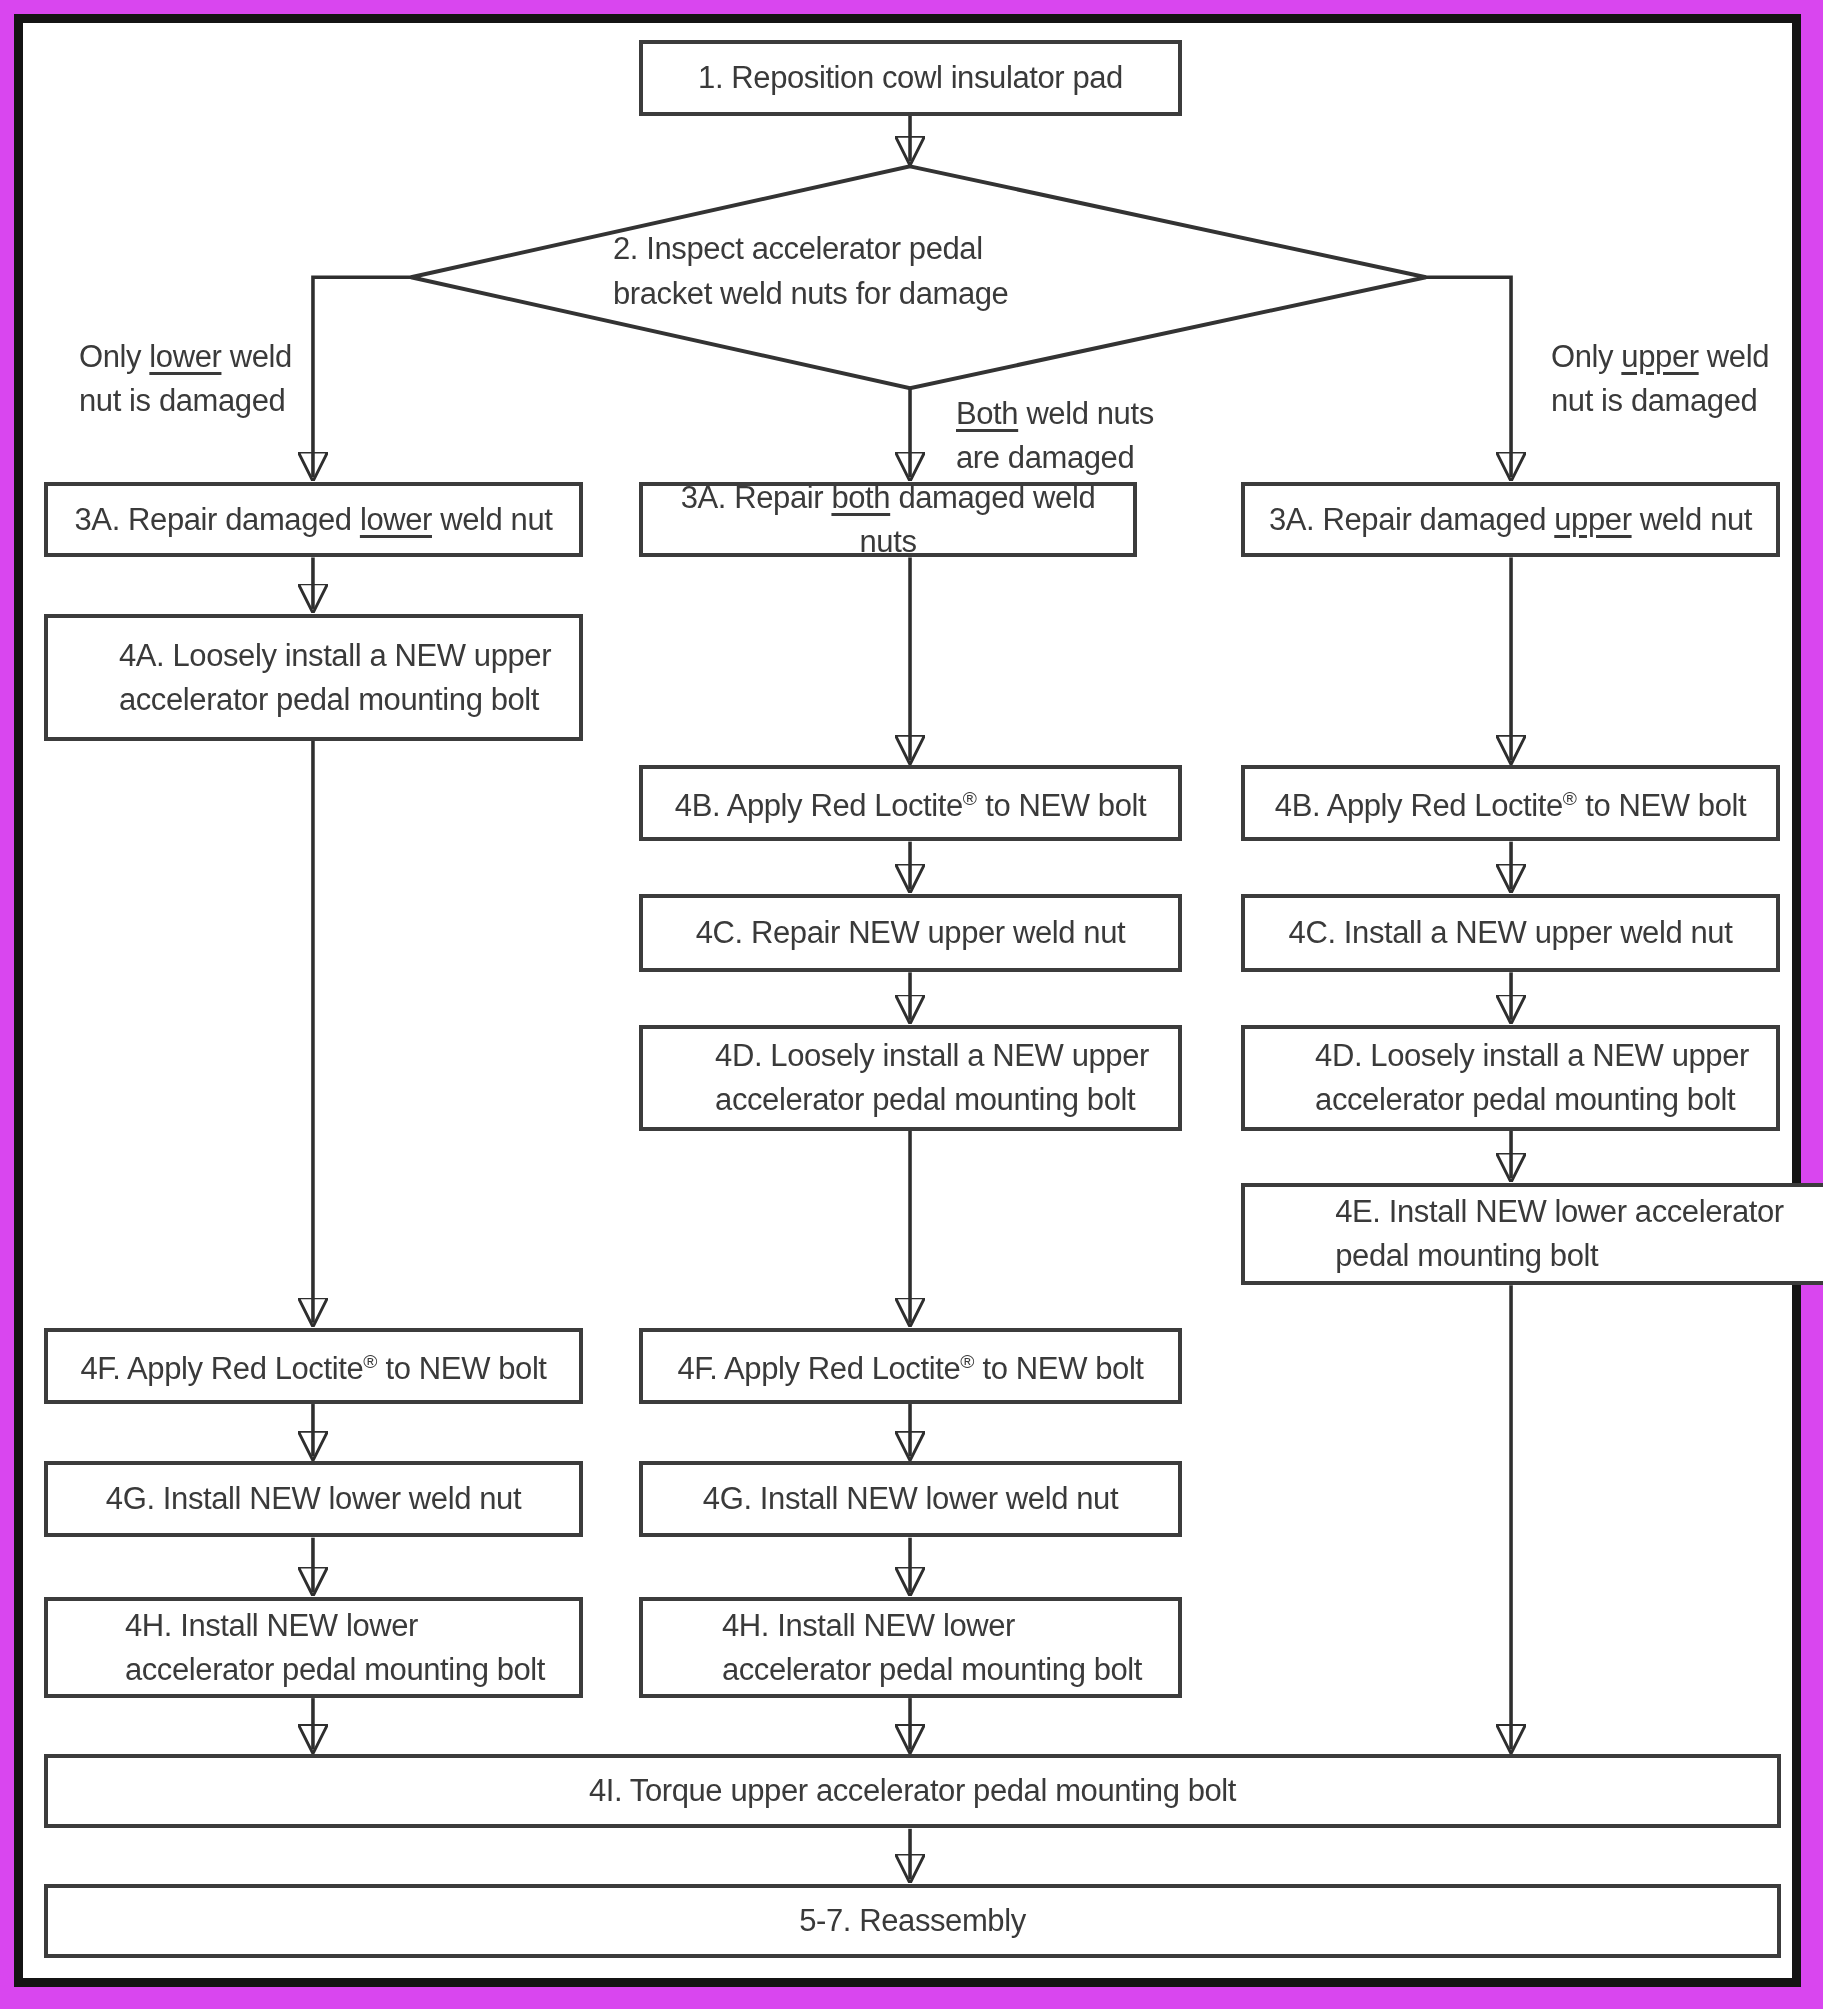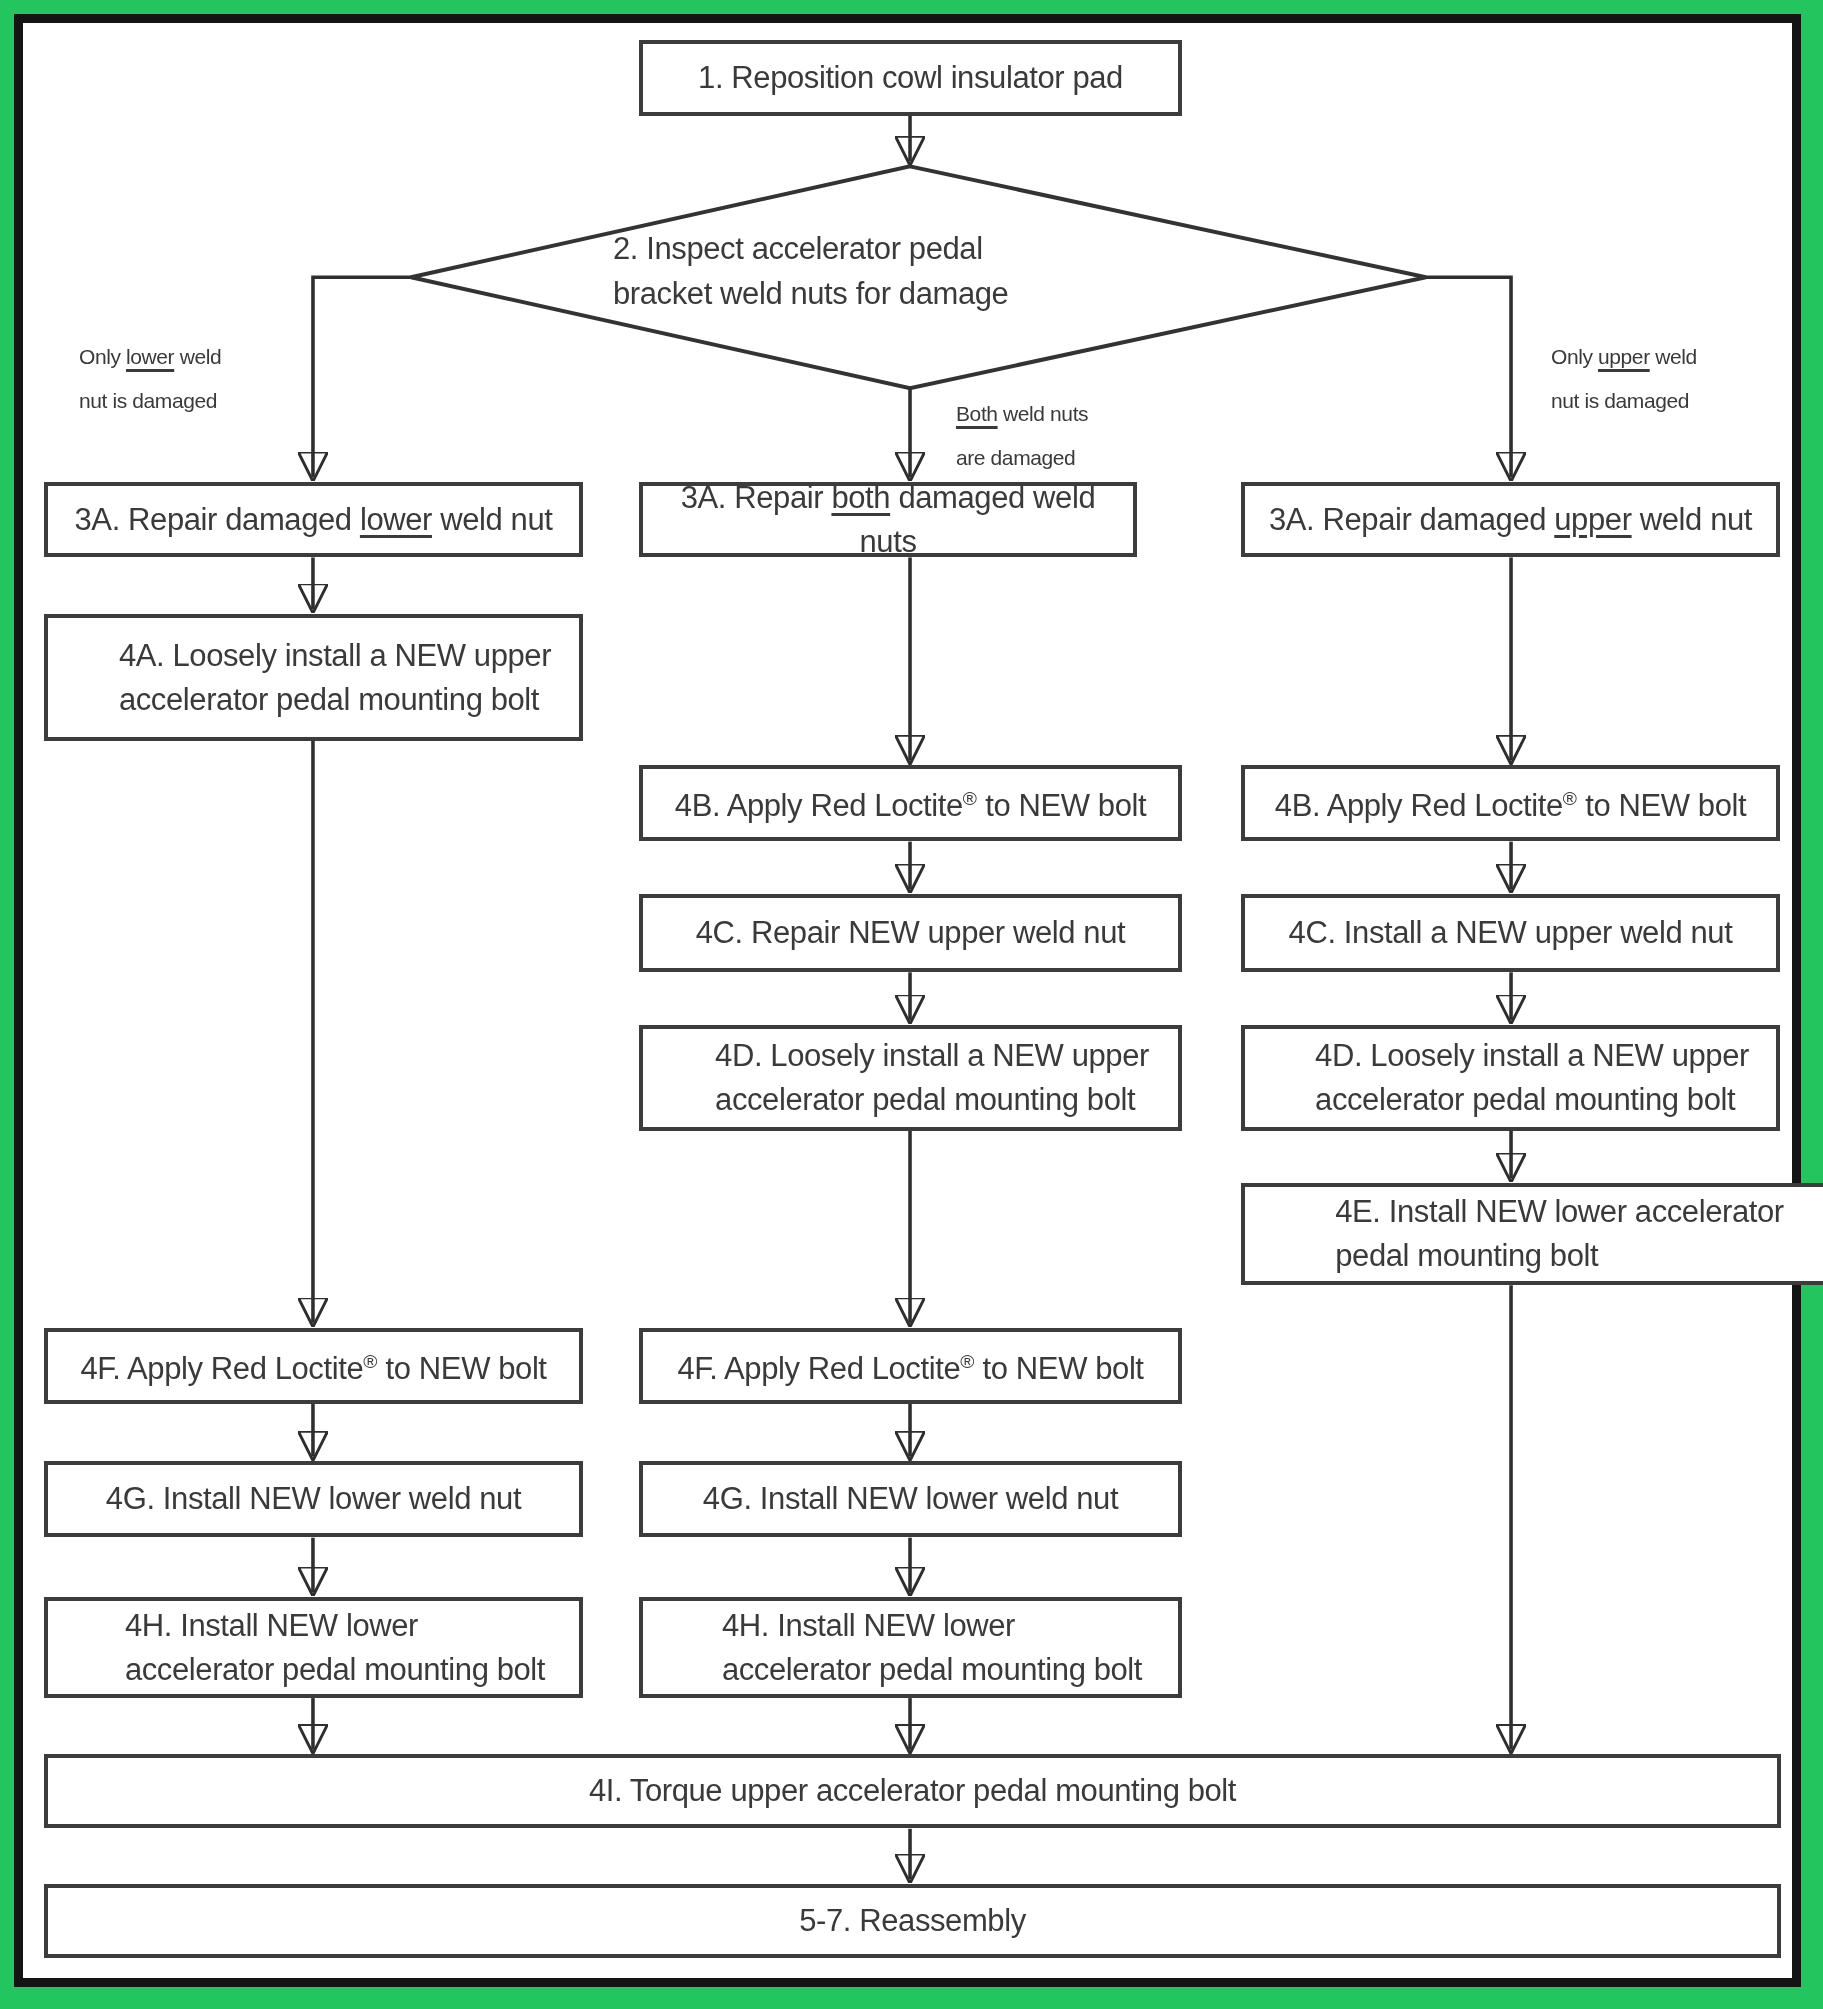--- a/index.html
+++ b/index.html
@@ -1,36 +1,36 @@
 <!DOCTYPE html>
 <html><head>
 <meta charset="utf-8">
 <style>
   html,body{margin:0;padding:0;background:#ffffff;}
   .canvas{
-    position:relative;width:1824px;height:2010px;background:#22c55e;
+    position:relative;width:1824px;height:2010px;background:#d946ef;
     font-family:"Liberation Sans", sans-serif;color:#383838;overflow:hidden;
   }
   .frame{
     position:absolute;left:14px;top:14px;width:1787px;height:1973px;
     border:9px solid #141414;box-sizing:border-box;background:#ffffff;
   }
   svg.wires{position:absolute;left:0;top:0;z-index:1;}
   svg.wires path, svg.wires polygon{fill:none;stroke:#2e2e2e;}
   svg.wires polygon.diamond{fill:#ffffff;stroke:#333333;stroke-width:4;}
   .node{
     position:absolute;z-index:2;box-sizing:border-box;background:#ffffff;
     border:4px solid #3c3c3c;display:flex;align-items:center;justify-content:center;
     font-size:31px;letter-spacing:-0.4px;line-height:44px;color:#3a3a3a;
   }
   .node .txt{text-align:center;padding:0 10px;}
   .node.multi{justify-content:center;}
   .node.multi .txt{text-align:left;padding-left:53px;}
   .flabel{
-    position:absolute;z-index:2;font-size:21px;letter-spacing:-0.4px;
+    position:absolute;z-index:2;font-size:31px;letter-spacing:-0.4px;
     line-height:44px;color:#3a3a3a;white-space:nowrap;
   }
   .dlabel{
     position:absolute;z-index:2;font-size:31px;letter-spacing:-0.4px;
     line-height:45px;color:#3a3a3a;text-align:left;
   }
   .u{text-decoration:underline;text-decoration-thickness:2.5px;text-underline-offset:5px;}
   .sup{font-size:0.62em;vertical-align:super;letter-spacing:0;}
 </style>
 </head>

